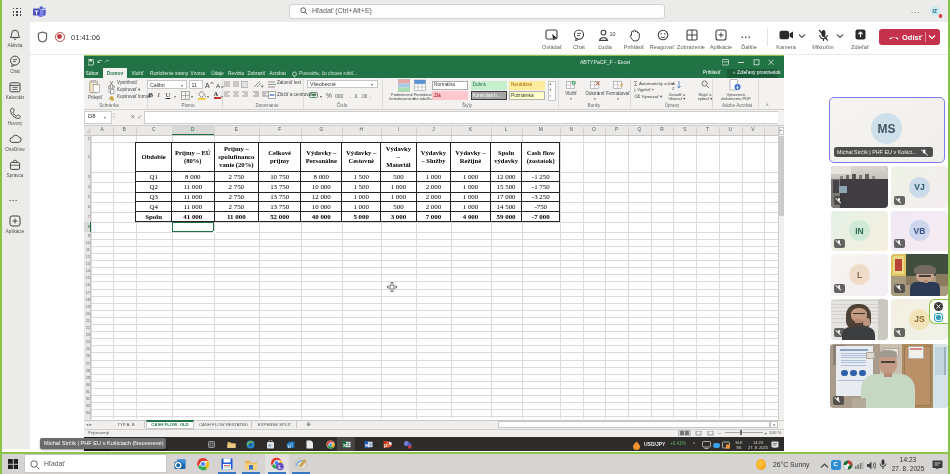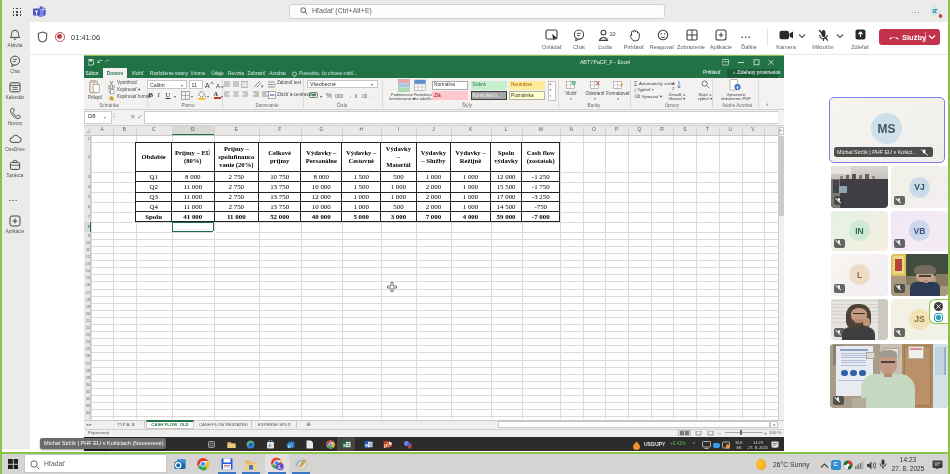--- a/index.html
+++ b/index.html
@@ -143,21 +143,21 @@
         <path d="M5.5 8 V3.4 M3.4 5.2 L5.5 3 L7.6 5.2" stroke="#fff" stroke-width="1.2" fill="none"></path>
       </svg>
     </div>
 <div style="left:836.0px;top:43.5px;width:48.0px;height:7.0px;font-size:5.6px;color:#616161;text-align:center;">Zdieľať</div>
 <div style="left:879.0px;top:29.0px;width:60.5px;height:15.5px;background:#c4314b;border-radius:3px;"></div>
 <div style="left:887.5px;top:34.5px;width:12px;height:5px;">
       <svg width="12" height="5">
         <path d="M1 3.8 a5.5 3.2 0 0 1 10 0 l-2 0.8 -1-1.8 a6 6 0 0 0-4 0 l-1 1.8Z" fill="#fff"></path>
       </svg>
     </div>
-<div class="t" style="left:902.0px;top:32.5px;width:24.0px;height:9.0px;font-size:7.5px;font-weight:bold;color:#fff;">Služby</div>
+<div class="t" style="left:902.0px;top:32.5px;width:24.0px;height:9.0px;font-size:7.5px;font-weight:bold;color:#fff;">Odísť</div>
 <div style="left:924.5px;top:31.5px;width:1.0px;height:10.5px;background:rgba(255,255,255,.45);"></div>
 <div style="left:928px;top:34px;width:8px;height:6px;">
       <svg width="8" height="6">
         <path d="M1 1.5 L4 4.5 L7 1.5" fill="none" stroke="#fff" stroke-width="1.2"></path>
       </svg>
     </div>
 <div style="left:0.0px;top:22.0px;width:30.0px;height:427.0px;background:#ebebe9;"></div>
 <div style="left:9px;top:29.0px;width:12px;height:12px;">
       <svg width="12" height="12">
         <path d="M6 1.2 a3.4 3.4 0 0 1 3.4 3.4 c0 2.6 1 3.4 1.4 3.8 H1.2 c0.4-0.4 1.4-1.2 1.4-3.8 A3.4 3.4 0 0 1 6 1.2Z" fill="none" stroke="#444" stroke-width="1"></path>

